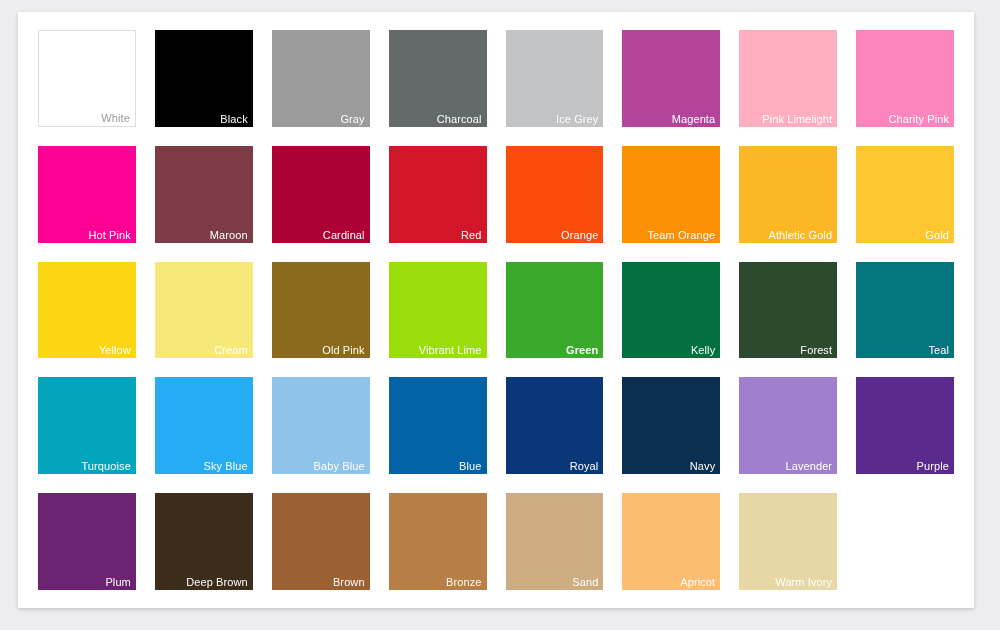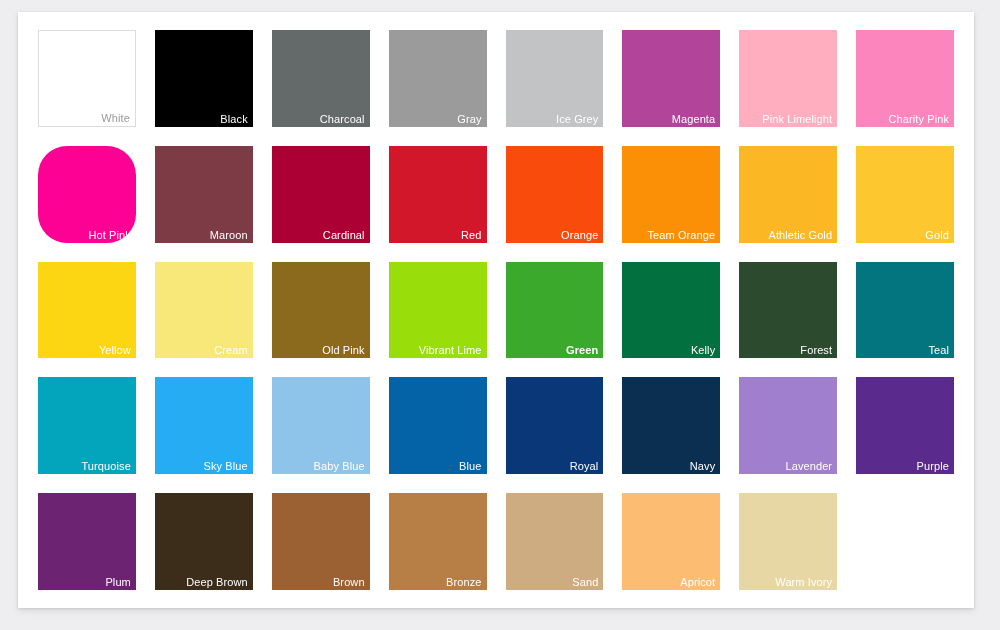--- a/index.html
+++ b/index.html
@@ -61,39 +61,39 @@
 <body style="background: rgb(238, 238, 240);">
 
 <div id="palette-card" style="background: rgb(255, 255, 255);">
   <div id="swatch-grid">
       <div class="swatch bordered" style="background: rgb(255, 255, 255);">
         <span class="swatch-label" style="color: rgb(154, 154, 154);">White</span>
       </div>
       <div class="swatch" style="background: rgb(0, 0, 0);">
         <span class="swatch-label" style="color: rgb(255, 255, 255);">Black</span>
       </div>
+      <div class="swatch" style="background: rgb(155, 155, 155);">
+        <span class="swatch-label" style="color: rgb(255, 255, 255);">Gray</span>
+      </div>
       <div class="swatch" style="background: rgb(100, 105, 106);">
         <span class="swatch-label" style="color: rgb(255, 255, 255);">Charcoal</span>
-      </div>
-      <div class="swatch" style="background: rgb(155, 155, 155);">
-        <span class="swatch-label" style="color: rgb(255, 255, 255);">Gray</span>
       </div>
       <div class="swatch" style="background: rgb(194, 195, 197);">
         <span class="swatch-label" style="color: rgb(255, 255, 255);">Ice Grey</span>
       </div>
       <div class="swatch" style="background: rgb(178, 69, 154);">
         <span class="swatch-label" style="color: rgb(255, 255, 255); padding-left: 26px;">Magenta</span>
       </div>
       <div class="swatch" style="background: rgb(255, 174, 192);">
         <span class="swatch-label" style="color: rgb(255, 255, 255);">Pink Limelight</span>
       </div>
       <div class="swatch" style="background: rgb(253, 133, 189);">
         <span class="swatch-label" style="color: rgb(255, 255, 255);">Charity Pink</span>
       </div>
-      <div class="swatch" style="background: rgb(253, 0, 148); border-radius: 29px;">
+      <div class="swatch" style="background: rgb(253, 0, 148);">
         <span class="swatch-label" style="color: rgb(255, 255, 255);">Hot Pink</span>
       </div>
       <div class="swatch" style="background: rgb(124, 59, 69);">
         <span class="swatch-label" style="color: rgb(255, 255, 255);">Maroon</span>
       </div>
       <div class="swatch" style="background: rgb(172, 0, 53);">
         <span class="swatch-label" style="color: rgb(255, 255, 255);">Cardinal</span>
       </div>
       <div class="swatch" style="background: rgb(211, 23, 42);">
         <span class="swatch-label" style="color: rgb(255, 255, 255);">Red</span>

